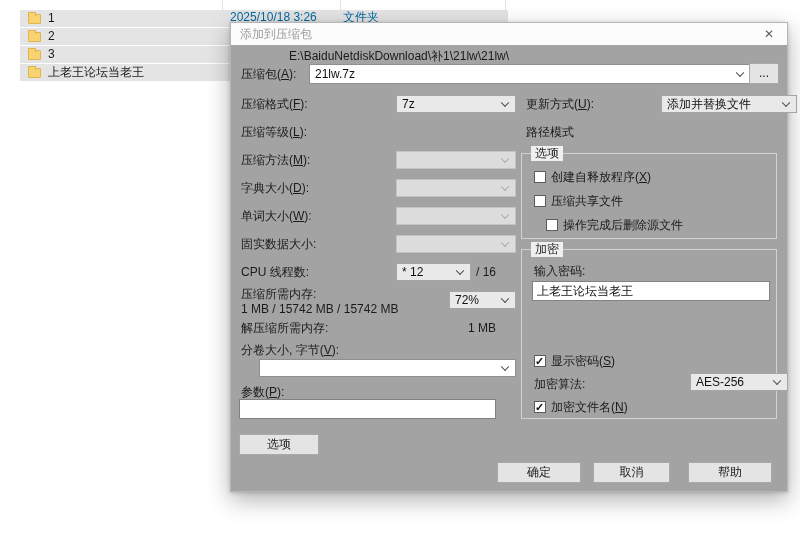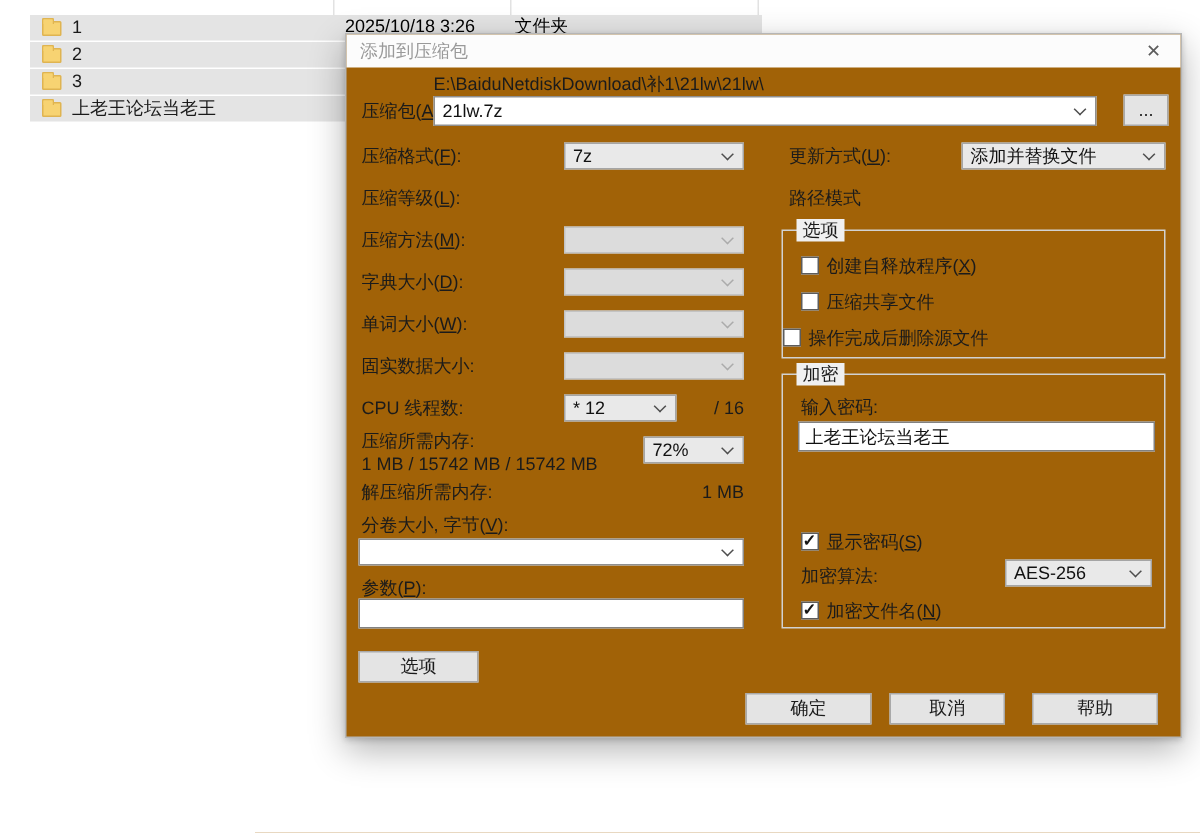--- a/index.html
+++ b/index.html
@@ -3,41 +3,41 @@
 <meta charset="utf-8">
 <style>
   * { margin:0; padding:0; box-sizing:border-box; }
   html,body { width:800px; height:555px; background:#fff; overflow:hidden;
     font-family:"Liberation Sans", sans-serif; font-size:12px; color:#1b1b1b; }
   .stage { position:relative; width:800px; height:555px; }
 
   
   .fl-row { position:absolute; left:20px; width:488px; height:17px; background:#e4e4e4; }
   .fl-row .name { position:absolute; left:28px; top:1px; line-height:15px; color:#1a1a1a; }
-  .fl-row .meta { position:absolute; top:0; line-height:15px; color:#000000; }
+  .fl-row .meta { position:absolute; top:0; line-height:15px; color:#0369a1; }
   .folder-ic { position:absolute; left:8px; top:4px; width:13px; height:10px;
     background:#f7d372; border:1px solid #dfb451; border-radius:1px; }
   .folder-ic::before { content:""; position:absolute; top:-3px; left:-1px; width:6px; height:3px;
     background:#f7d372; border:1px solid #dfb451; border-bottom:none; border-radius:1px 1px 0 0; }
   .col-sep { position:absolute; top:0; width:1px; height:10px; background:#e2e2e2; }
 
   
   .dialog { position:absolute; left:230px; top:22px; width:558px; height:470px;
-    background:#a16207; border:1px solid #b6b6b6;
+    background:#a3a3a3; border:1px solid #b6b6b6;
     box-shadow:0 8px 22px rgba(0,0,0,.30), 0 1px 4px rgba(0,0,0,.18); }
   .titlebar { position:absolute; left:0; top:0; right:0; height:22px; background:#fcfcfc; }
   .title-text { position:absolute; left:9px; top:0; line-height:22px; color:#9a9a9a; }
   .close-x { position:absolute; right:8px; top:0; width:20px; height:22px; line-height:22px;
     text-align:center; color:#5d5d5d; font-size:12px; cursor:default; }
 
   .lbl { position:absolute; line-height:18px; color:#1b1b1b; white-space:nowrap; }
   .lbl u { text-decoration:underline; }
 
   .combo { position:absolute; height:18px; line-height:16px; padding:0 18px 0 5px;
-    background:#e9e9e9; border:1px solid #a5a5a5; color:#111; white-space:nowrap; overflow:hidden; }
+    background:#e9e9e9; border:1px solid #a5a5a5; color:#111; white-space:nowrap; overflow:hidden;margin-left:20px; }
   .combo.white { background:#fff; border-color:#8f8f8f; }
   .combo.disabled { background:#dcdcdc; border-color:#c3c3c3; color:#8b8b8b; }
   .chev { position:absolute; right:7px; top:50%; width:6px; height:6px;
     border-right:1px solid #4e4e4e; border-bottom:1px solid #4e4e4e;
     transform:translateY(-70%) rotate(45deg); }
   .combo.disabled .chev { border-color:#ababab; }
 
   .tbox { position:absolute; height:20px; background:#fff; border:1px solid #818181;
     font-family:"Liberation Sans", sans-serif; font-size:12px; padding:0 4px; color:#111; }
 
@@ -163,21 +163,21 @@
     <span class="lbl" style="left:295px; top:100px">路径模式</span>
 
     <div class="group" style="left:290px; top:130px; width:256px; height:86px">
       <span class="group-label">选项</span>
       <div class="cbrow" style="left:12px; top:16px">
         <span class="cbbox"></span><span>创建自释放程序(<u>X</u>)</span>
       </div>
       <div class="cbrow" style="left:12px; top:40px">
         <span class="cbbox"></span><span>压缩共享文件</span>
       </div>
-      <div class="cbrow" style="left:0; top:64px">
+      <div class="cbrow" style="left:24px; top:64px">
         <span class="cbbox"></span><span>操作完成后删除源文件</span>
       </div>
     </div>
 
     <div class="group" style="left:290px; top:226px; width:256px; height:170px">
       <span class="group-label">加密</span>
       <span class="static" style="left:12px; top:14px">输入密码:</span>
       <input class="tbox" style="left: 10px; top: 31px; width: 238px;" value="上老王论坛当老王">
       <div class="cbrow" style="left:12px; top:104px">
         <span class="cbbox checked"></span><span>显示密码(<u>S</u>)</span>

